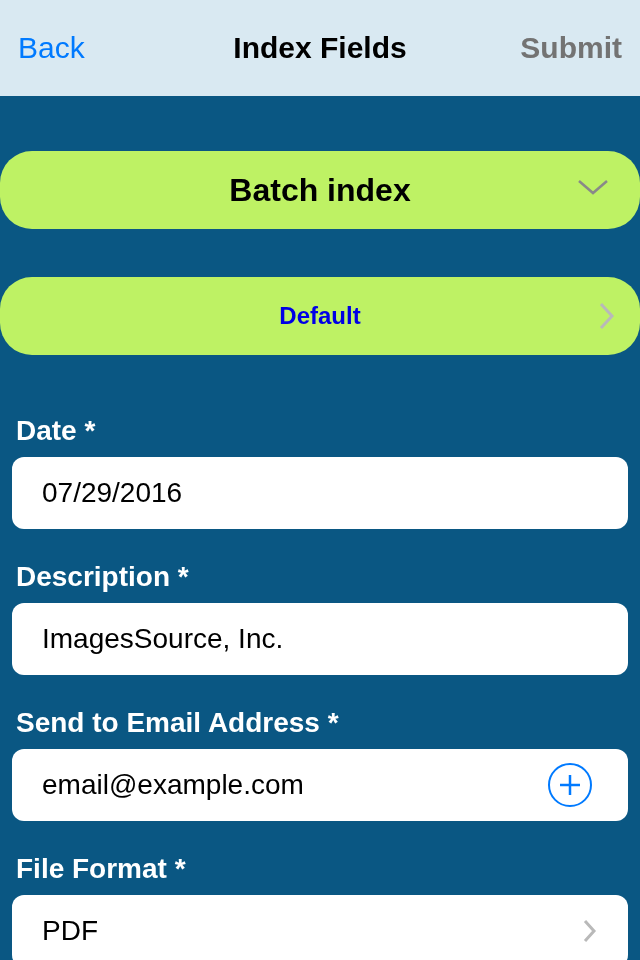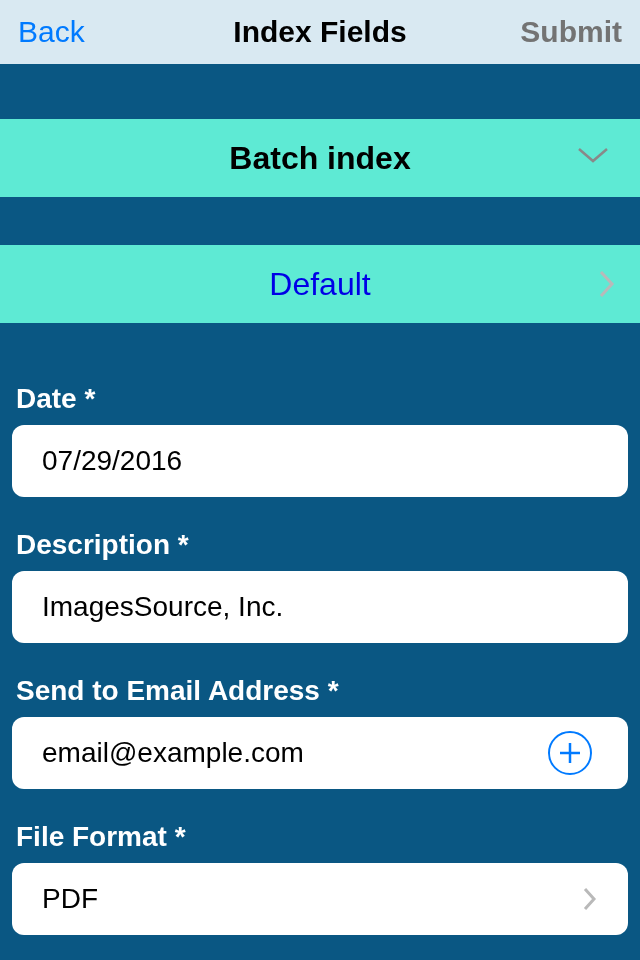--- a/index.html
+++ b/index.html
@@ -4,21 +4,21 @@
   <style>
     * { margin: 0; padding: 0; box-sizing: border-box; }
     body {
       width: 640px;
       height: 960px;
       font-family: -apple-system, "Helvetica Neue", Helvetica, Arial, sans-serif;
       background: #0a5783;
       overflow: hidden;
     }
     .navbar {
-      height: 64px;
+      height: 96px;
       background: #d9e9f2;
       display: flex;
       align-items: center;
       justify-content: space-between;
       padding: 0 18px;
     }
     .nav-back {
       color: #007aff;
       font-size: 30px;
       font-weight: 400;
@@ -40,42 +40,43 @@
     }
     .dark-gap {
       height: 55px;
       background: #0a5783;
     }
     .dark-gap-small {
       height: 48px;
       background: #0a5783;
     }
     .row-white {
-      background: #5eead4;
+      background: #bef264;
       display: flex;
       align-items: center;
       justify-content: center;
       position: relative;
       height: 78px;
+      border-radius: 32px;
     }
     .batch-title {
       font-size: 32px;
       font-weight: 700;
       color: #000;
     }
     .chevron-down {
       position: absolute;
       right: 30px;
       top: 50%;
       transform: translateY(-60%);
     }
     .chevron-down svg { display: block; }
     .default-title {
-      font-size: 32px;
-      font-weight: 400;
+      font-size: 24px;
+      font-weight: 700;
       color: #0000e6;
     }
     .chevron-right {
       position: absolute;
       right: 24px;
       top: 50%;
       transform: translateY(-50%);
     }
     .chevron-right svg { display: block; }
     .form-area {

